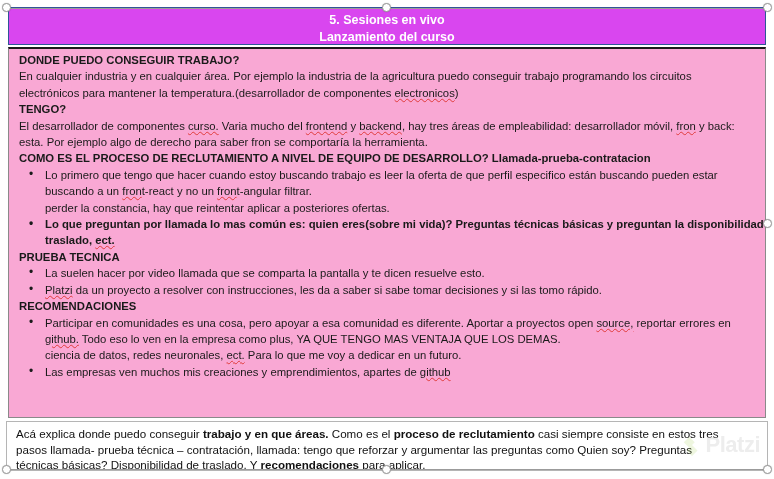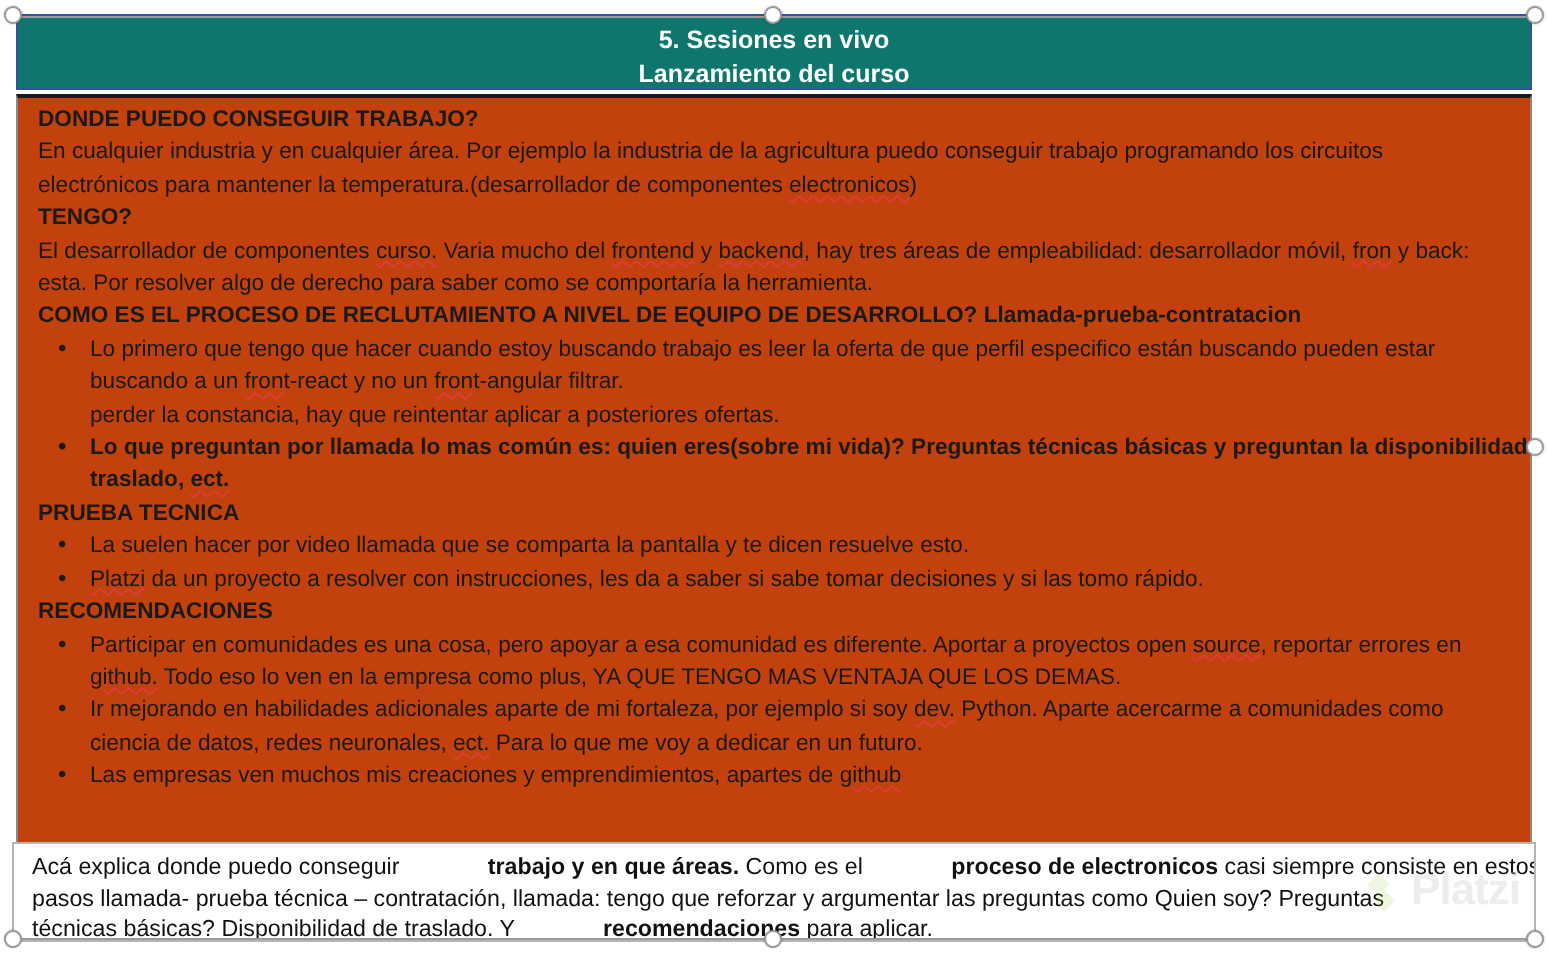--- a/index.html
+++ b/index.html
@@ -17,40 +17,40 @@
     background: #ffffff;
   }
 
   
   .title-wrap {
     position: absolute;
     left: 8px;
     top: 7px;
     width: 758px;
     height: 38px;
-    background: #0f766e;
+    background: #d946ef;
     border: 1px solid #2F5597;
   }
   .title-line {
     color: #ffffff;
     text-align: center;
     font-size: 12.5px;
     line-height: 17px;
     font-weight: bold;
   }
   .title-line.sub { font-weight: bold; }
 
   
   .body-wrap {
     position: absolute;
     left: 8px;
     top: 47px;
     width: 758px;
-    height: 422px;
-    background: #c2410c;
+    height: 371px;
+    background: #f9a8d4;
     border-top: 2px solid #1a1a1a;
     border-left: 1px solid #8a8a8a;
     border-right: 1px solid #8a8a8a;
     border-bottom: 1px solid #8a8a8a;
     padding: 3px 8px 16px 10px;
     overflow: hidden;
   }
   .ln {
     font-size: 11.3px;
     line-height: 16.4px;
@@ -91,21 +91,21 @@
     border: 1px solid #b5b5b5;
     padding: 4px 8px 0 9px;
     overflow: hidden;
   }
   .nl {
     font-size: 11.6px;
     line-height: 15.6px;
     color: #111111;
     white-space: nowrap;
   }
-  .nl b { font-weight: bold; margin-left: 41px; }
+  .nl b { font-weight: bold; }
 
   
   .watermark {
     position: absolute;
     right: 7px;
     bottom: 12px;
     display: flex;
     align-items: center;
     gap: 3px;
     opacity: 0.33;
@@ -146,42 +146,41 @@
     <div class="title-line">5. Sesiones en vivo</div>
     <div class="title-line sub">Lanzamiento del curso</div>
   </div>
 
   <div class="body-wrap">
     <div class="ln b">DONDE PUEDO CONSEGUIR TRABAJO?</div>
     <div class="ln">En cualquier industria y en cualquier área. Por ejemplo la industria de la agricultura puedo conseguir trabajo programando los circuitos</div>
     <div class="ln">electrónicos para mantener la temperatura.(desarrollador de componentes <span class="sq">electronicos</span>)</div>
     <div class="ln b">TENGO?</div>
     <div class="ln">El desarrollador de componentes <span class="sq">curso.</span> Varia mucho del <span class="sq">frontend</span> y <span class="sq">backend</span>, hay tres áreas de empleabilidad: desarrollador móvil, <span class="sq">fron</span> y back:</div>
-    <div class="ln">esta. Por resolver algo de derecho para saber como se comportaría la herramienta.</div>
+    <div class="ln">esta. Por ejemplo algo de derecho para saber fron se comportaría la herramienta.</div>
     <div class="ln b">COMO ES EL PROCESO DE RECLUTAMIENTO A NIVEL DE EQUIPO DE DESARROLLO? Llamada-prueba-contratacion</div>
     <div class="ln bullet">Lo primero que tengo que hacer cuando estoy buscando trabajo es leer la oferta de que perfil especifico están buscando pueden estar</div>
     <div class="ln cont">buscando a un <span class="sq">fron</span>t-react y no un <span class="sq">fron</span>t-angular filtrar.</div>
     <div class="ln cont">perder la constancia, hay que reintentar aplicar a posteriores ofertas.</div>
     <div class="ln bullet b">Lo que preguntan por llamada lo mas común es: quien eres(sobre mi vida)? Preguntas técnicas básicas y preguntan la disponibilidad de</div>
     <div class="ln cont b">traslado, <span class="sq">ect.</span></div>
     <div class="ln b">PRUEBA TECNICA</div>
     <div class="ln bullet">La suelen hacer por video llamada que se comparta la pantalla y te dicen resuelve esto.</div>
     <div class="ln bullet"><span class="sq">Platzi</span> da un proyecto a resolver con instrucciones, les da a saber si sabe tomar decisiones y si las tomo rápido.</div>
     <div class="ln b">RECOMENDACIONES</div>
     <div class="ln bullet">Participar en comunidades es una cosa, pero apoyar a esa comunidad es diferente. Aportar a proyectos open <span class="sq">source,</span> reportar errores en</div>
     <div class="ln cont"><span class="sq">github.</span> Todo eso lo ven en la empresa como plus, YA QUE TENGO MAS VENTAJA QUE LOS DEMAS.</div>
-    <div class="ln bullet">Ir mejorando en habilidades adicionales aparte de mi fortaleza, por ejemplo si soy <span class="sq">dev.</span> Python. Aparte acercarme a comunidades como</div>
     <div class="ln cont">ciencia de datos, redes neuronales, <span class="sq">ect.</span> Para lo que me voy a dedicar en un futuro.</div>
     <div class="ln bullet">Las empresas ven muchos mis creaciones y emprendimientos, apartes de <span class="sq">github</span></div>
 
   </div>
 
   <div class="notes-wrap">
     <div class="nl">
-      <span>Acá explica donde puedo conseguir </span><b>trabajo y en que áreas.</b><span> Como es el </span><b>proceso de electronicos</b><span> casi siempre consiste en estos tres</span>
+      <span>Acá explica donde puedo conseguir </span><b>trabajo y en que áreas.</b><span> Como es el </span><b>proceso de reclutamiento</b><span> casi siempre consiste en estos tres</span>
     </div>
     <div class="nl">pasos llamada- prueba técnica – contratación, llamada: tengo que reforzar y argumentar las preguntas como Quien soy? Preguntas</div>
     <div class="nl">
       <span>técnicas básicas? Disponibilidad de traslado. Y </span><b>recomendaciones</b><span> para aplicar.</span>
     </div>
 
     <div class="watermark">
       <svg class="wm-logo" width="22" height="22" viewBox="0 0 24 24">
         <path d="M9 3 L3 9 L9 15 L6 18 L12 24 L18 18 L12 12 L15 9 L9 3 Z" fill="#98CA3F" opacity="0.5"></path>
       </svg>

